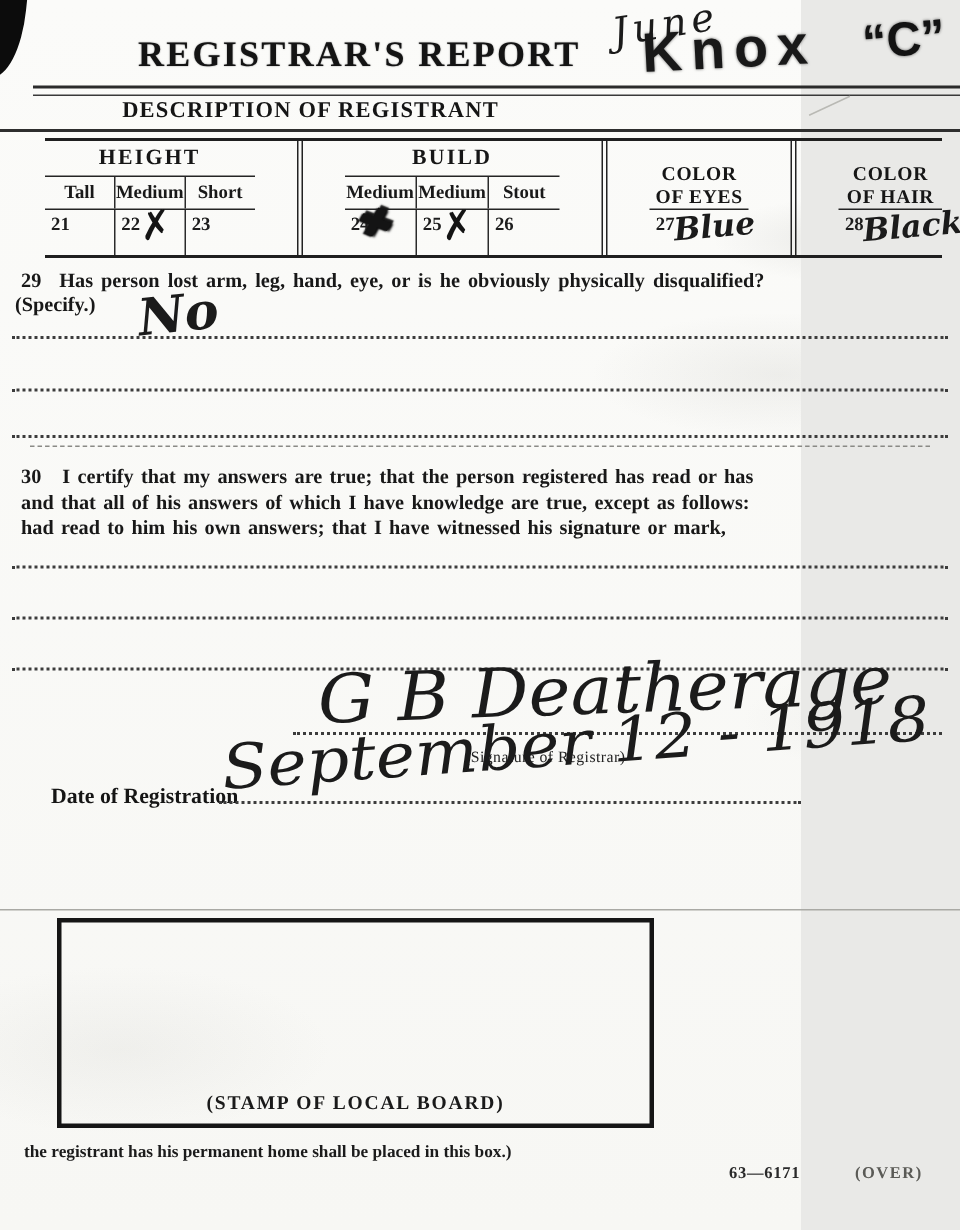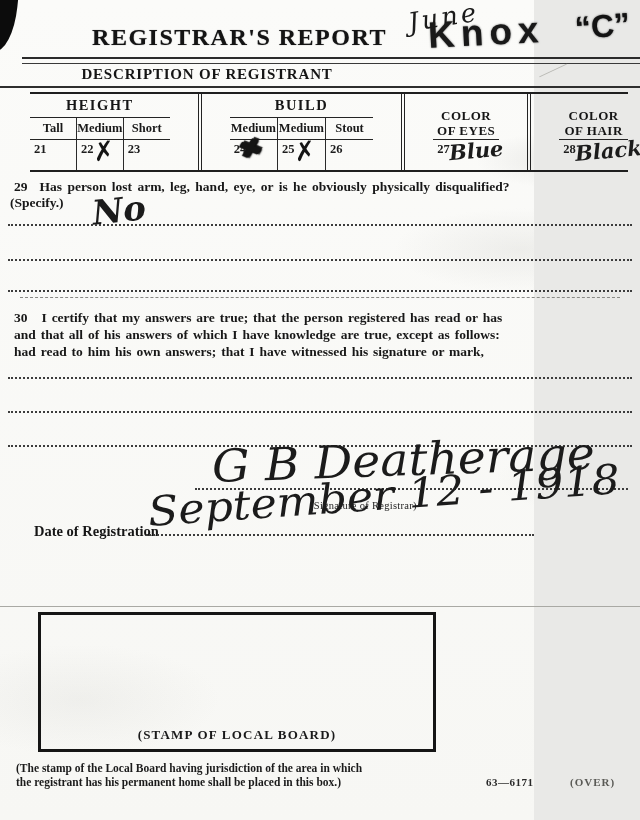--- a/index.html
+++ b/index.html
@@ -252,19 +252,18 @@
   <div class="abs hw date-hw">September 12 - 1918</div>
   <div class="abs date-line" style="top:534px;"></div>
 
   <div class="abs faint-rule"></div>
 
   <div class="abs stampbox">
     <div class="stampbox-caption">(STAMP OF LOCAL BOARD)</div>
   </div>
 
   <div class="abs foot-note">
-    <span style="display:block;">(The stamp of the Local Board having jurisdiction of the area in which</span>
     <span style="display:block;">the registrant has his permanent home shall be placed in this box.)</span>
   </div>
   <div class="abs form-number">63—6171</div>
   <div class="abs over">(OVER)</div>
 
 </div>
 
 </body></html>

